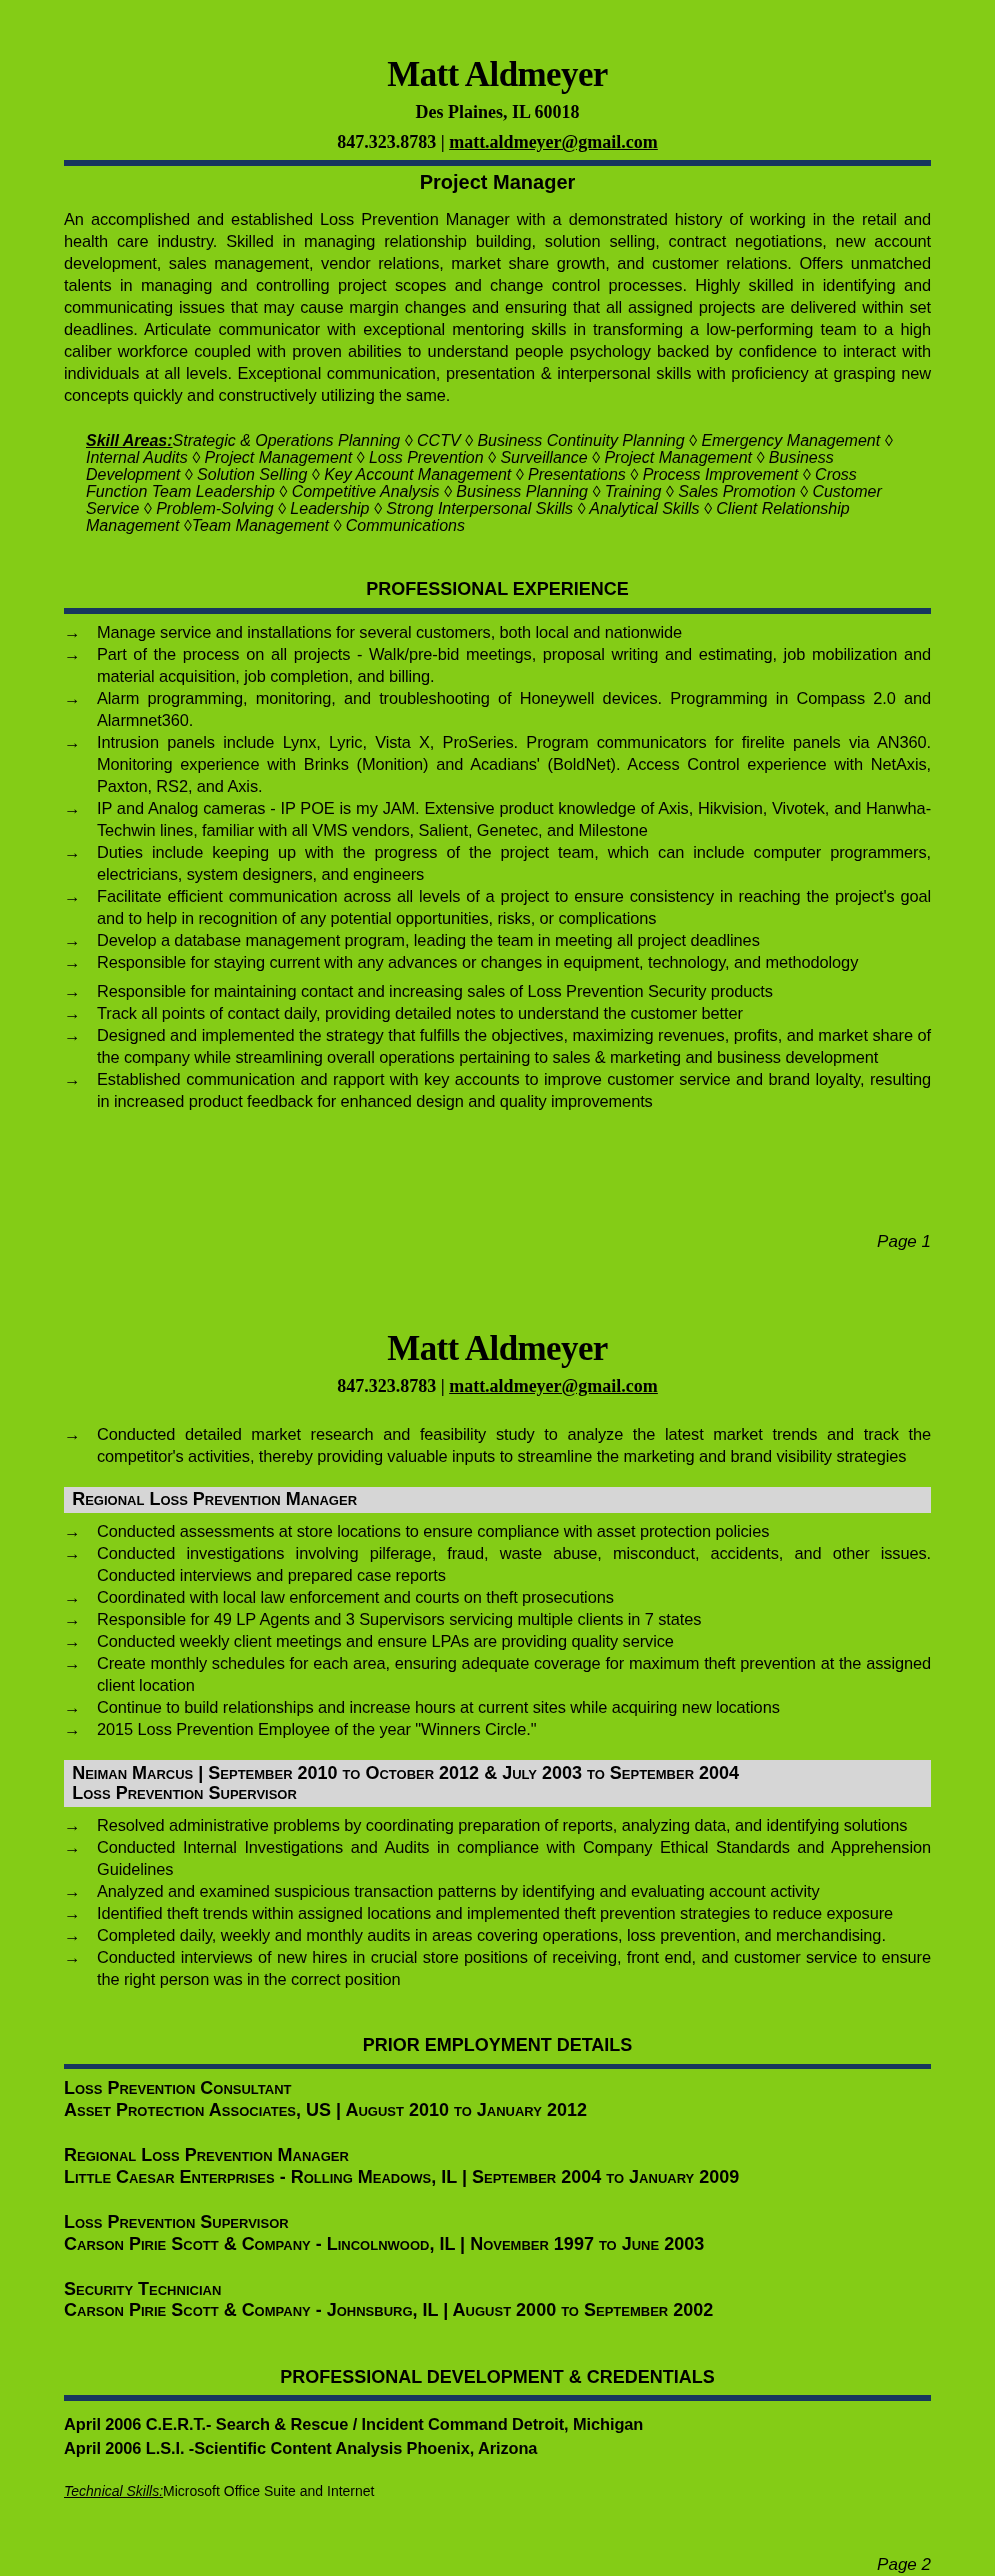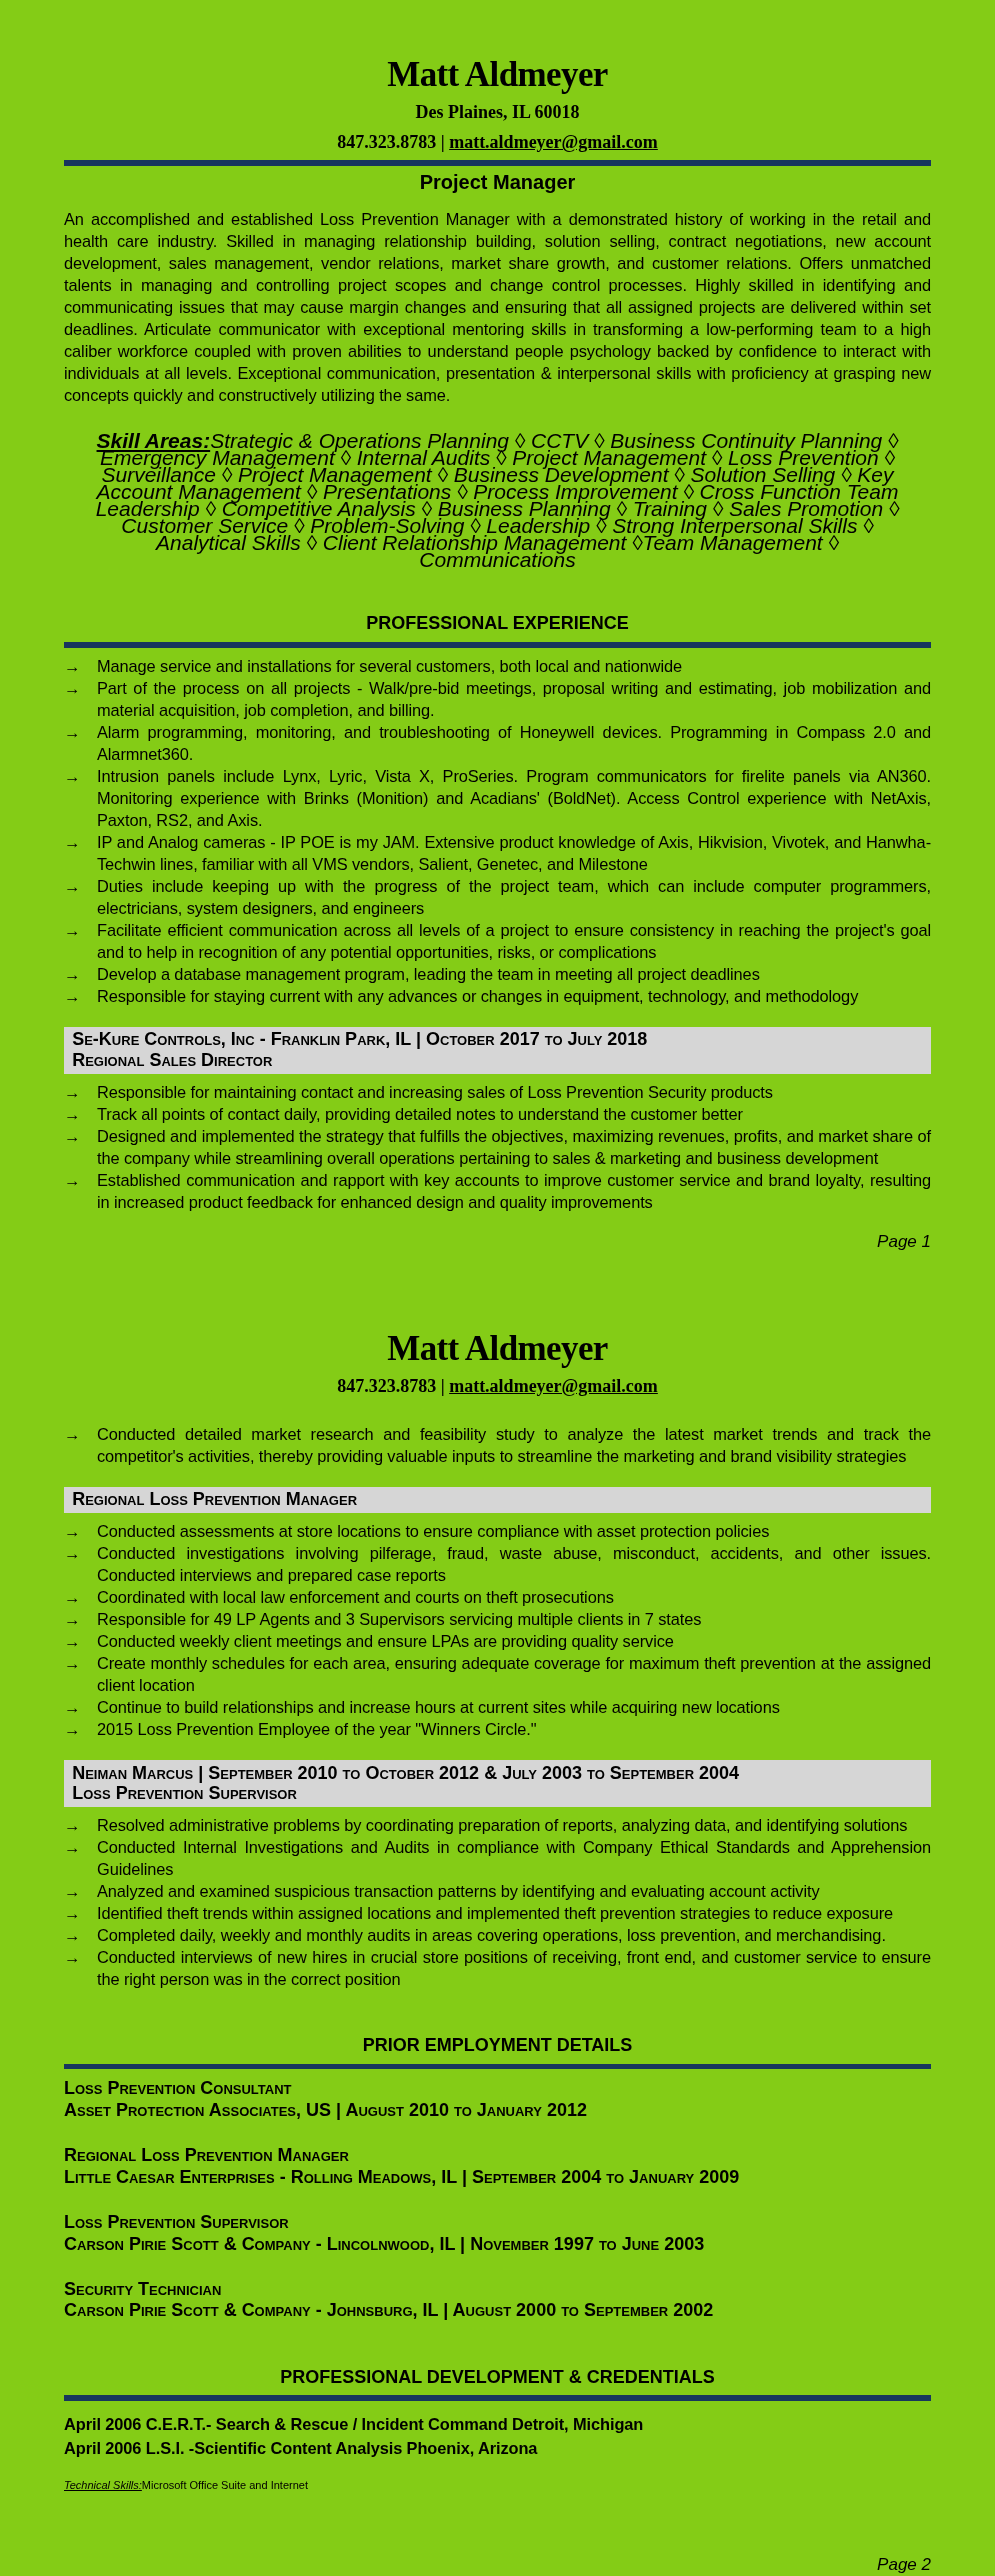--- a/index.html
+++ b/index.html
@@ -57,23 +57,22 @@
   .summary {
     font-size:16.4px;
     line-height:22px;
     letter-spacing:-0.1px;
     text-align:justify;
     margin:14px 0 0 0;
   }
 
   .skills {
     font-style:italic;
-    font-size:21px;
+    font-size:16px;
     line-height:17px;
-    text-align:center;
     margin:26px 22px 0 22px;
   }
   .skills-label {
     font-weight:bold;
     text-decoration:underline;
   }
 
   .sec-heading {
     font-size:18px;
     font-weight:bold;
@@ -126,22 +125,22 @@
 
   .credentials { margin-top:11.7px; }
   .cred-line {
     font-weight:bold;
     font-size:16.4px;
     line-height:24px;
     letter-spacing:-0.1px;
   }
 
   .tech-line {
-    margin-top:14px;
-    font-size:11px;
+    margin-top:20px;
+    font-size:14px;
     line-height:22px;
   }
   .tech-label {
     font-style:italic;
     text-decoration:underline;
   }
 
   .page-label {
     position:absolute;
     right:64px;
@@ -208,24 +207,20 @@
     <li>
         <span class="bullet-arrow">→</span>
         <span class="bullet-text">Develop a database management program, leading the team in meeting all project deadlines</span>
       </li>
     <li>
         <span class="bullet-arrow">→</span>
         <span class="bullet-text">Responsible for staying current with any advances or changes in equipment, technology, and methodology</span>
       </li>
   </ul>
 
-  <div class="band band--gap">
-    <div class="band-company">Se-Kure Controls, Inc - Franklin Park, IL | October 2017 to July 2018</div>
-    <div class="band-role">Regional Sales Director</div>
-  </div>
   <ul class="bullets">
     <li>
         <span class="bullet-arrow">→</span>
         <span class="bullet-text">Responsible for maintaining contact and increasing sales of Loss Prevention Security products</span>
       </li>
     <li>
         <span class="bullet-arrow">→</span>
         <span class="bullet-text">Track all points of contact daily, providing detailed notes to understand the customer better</span>
       </li>
     <li>

